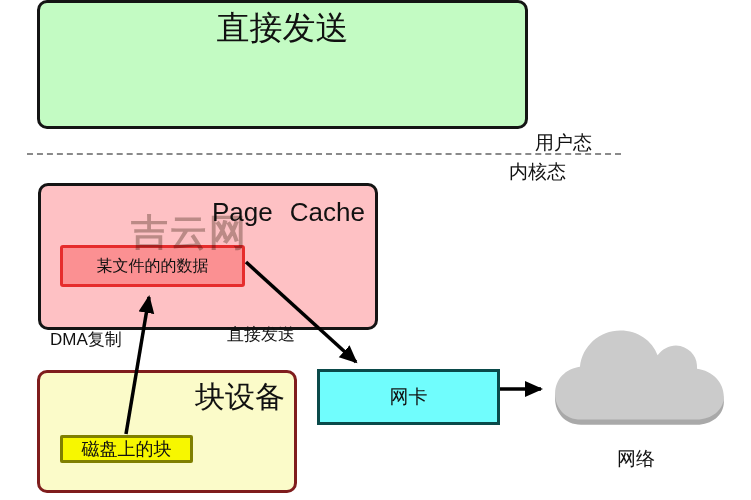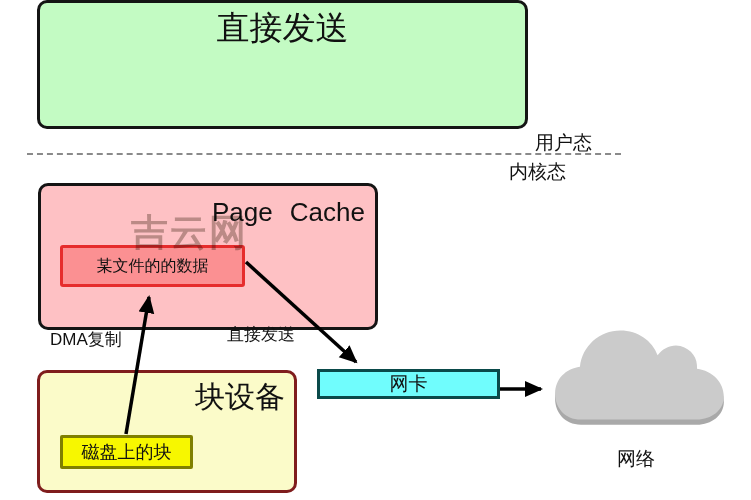--- a/index.html
+++ b/index.html
@@ -31,26 +31,26 @@
     display:flex;align-items:center;justify-content:center;font-size:16px;
   }
   .lbl-dma{position:absolute;left:50px;top:328px;font-size:17px;}
   .lbl-direct{position:absolute;left:227px;top:323px;font-size:17px;}
   .box-blockdev{
     left:37px;top:370px;width:260px;height:123px;
     background:#fbfbc9;border:3px solid #7f1d1d;border-radius:10px;
   }
   .box-blockdev .title{position:absolute;top:4px;right:9px;font-size:30px;}
   .box-diskblock{
-    left:60px;top:435px;width:133px;height:34px;
+    left:60px;top:435px;width:133px;height:28px;
     background:#f7f700;border:3px solid #7f7f00;border-radius:2px;
     display:flex;align-items:center;justify-content:center;font-size:18px;
   }
   .box-nic{
-    left:317px;top:369px;width:183px;height:30px;
+    left:317px;top:369px;width:183px;height:56px;
     background:#70fdfd;border:3px solid #0a4a4a;
     display:flex;align-items:center;justify-content:center;font-size:19px;
   }
   .lbl-network{position:absolute;left:617px;top:446px;font-size:19px;}
   .arrows{position:absolute;left:0;top:0;width:751px;height:500px;pointer-events:none;z-index:4;}
   .cloud{position:absolute;left:552px;top:316px;width:176px;height:118px;z-index:1;}
 </style>
 </head>
 <body>
 

